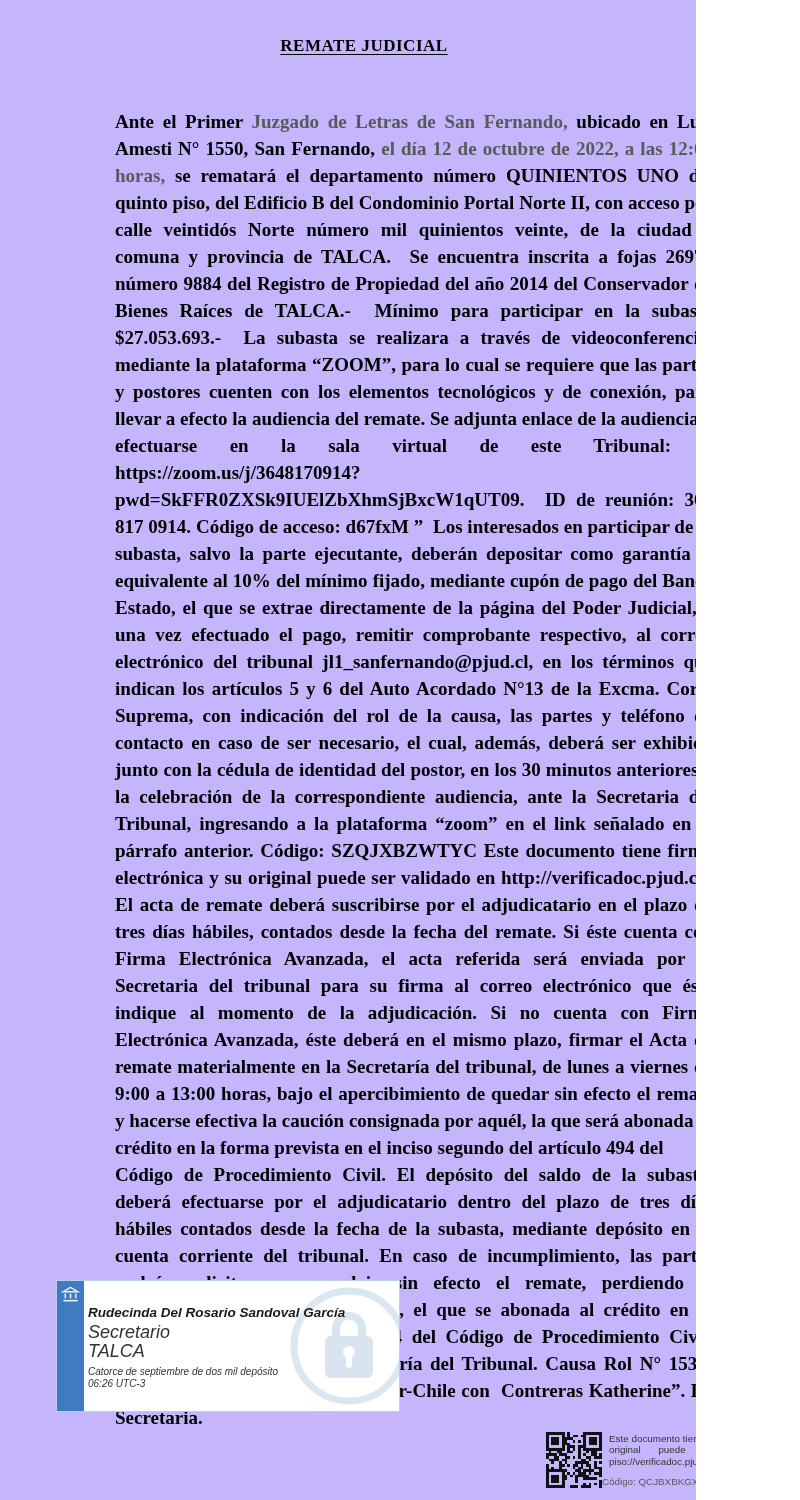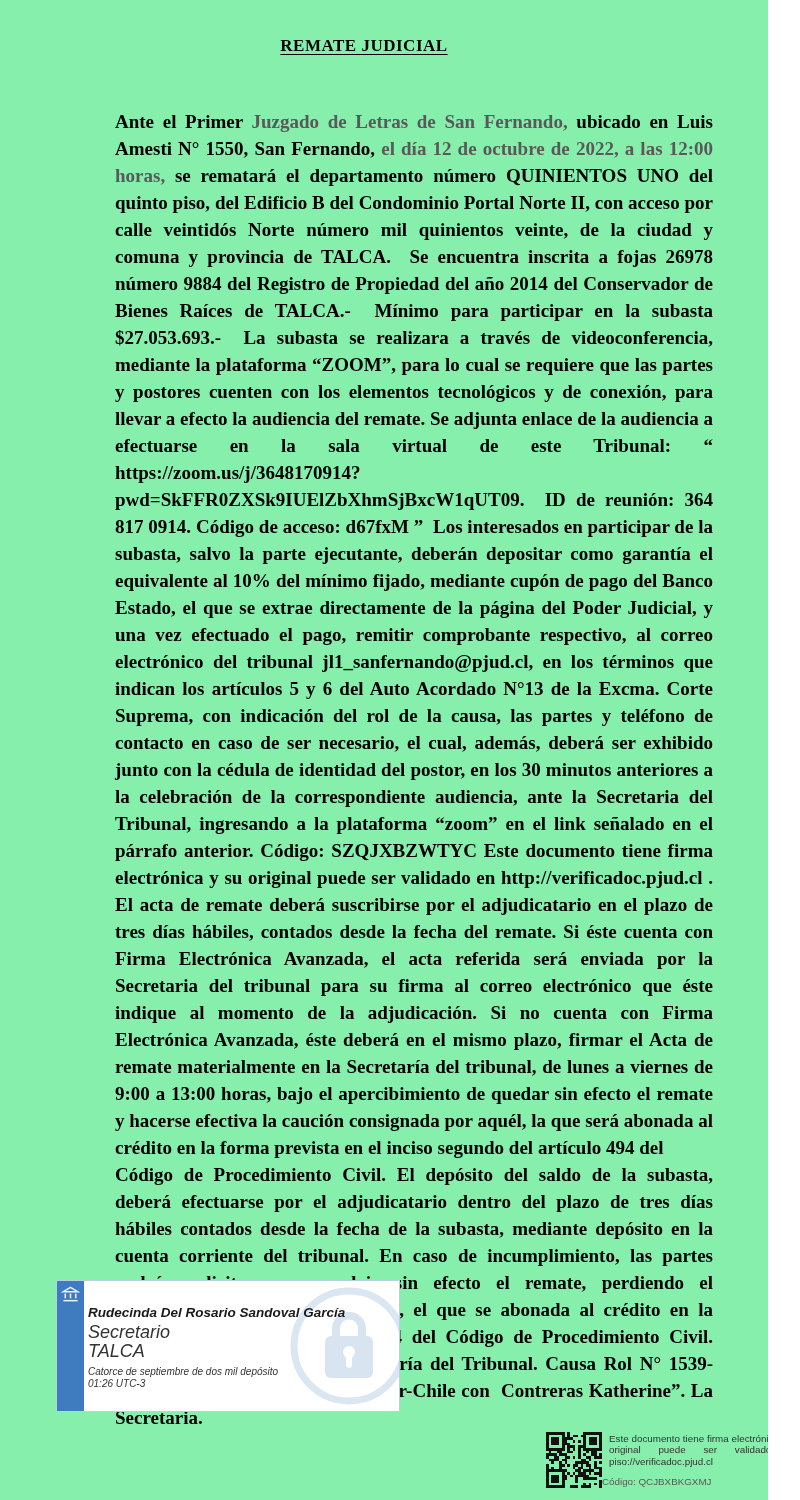--- a/index.html
+++ b/index.html
@@ -1,19 +1,19 @@
 <!DOCTYPE html>
 <html><head>
 <meta charset="utf-8">
 <style>
   html,body{margin:0;padding:0;background:#ffffff;}
   .page{
     position:relative;
-    width:768px;height:1500px;
-    background:#86efac;
+    width:696px;height:1500px;
+    background:#c4b5fd;
     overflow:hidden;
     font-family:"Liberation Serif", serif;
   }
   .doc-title{
     width:598px;
     margin:36px 0 0 65px;
     text-align:center;
     font-size:17px;
     font-weight:bold;
     color:#000;
@@ -119,21 +119,21 @@
       <rect x="38" y="52" width="48" height="42" rx="6" fill="#d9e4f1"></rect>
       <circle cx="62" cy="68" r="6" fill="#ffffff"></circle>
       <rect x="59" y="70" width="6" height="14" rx="3" fill="#ffffff"></rect>
     </svg>
 
     <div class="sig-content">
       <div class="sig-name">Rudecinda Del Rosario Sandoval García</div>
       <div class="sig-role">Secretario</div>
       <div class="sig-org">TALCA</div>
       <div class="sig-date">Catorce de septiembre de dos mil depósito</div>
-      <div class="sig-time">01:26 UTC-3</div>
+      <div class="sig-time">06:26 UTC-3</div>
     </div>
   </div>
 
   <div class="verify">
     <svg id="qr" class="qr" viewBox="0 0 21 21" shape-rendering="crispEdges">
         <rect x="0" y="0" width="1" height="1" fill="#111"></rect>
         <rect x="1" y="0" width="1" height="1" fill="#111"></rect>
         <rect x="2" y="0" width="1" height="1" fill="#111"></rect>
         <rect x="3" y="0" width="1" height="1" fill="#111"></rect>
         <rect x="4" y="0" width="1" height="1" fill="#111"></rect>

